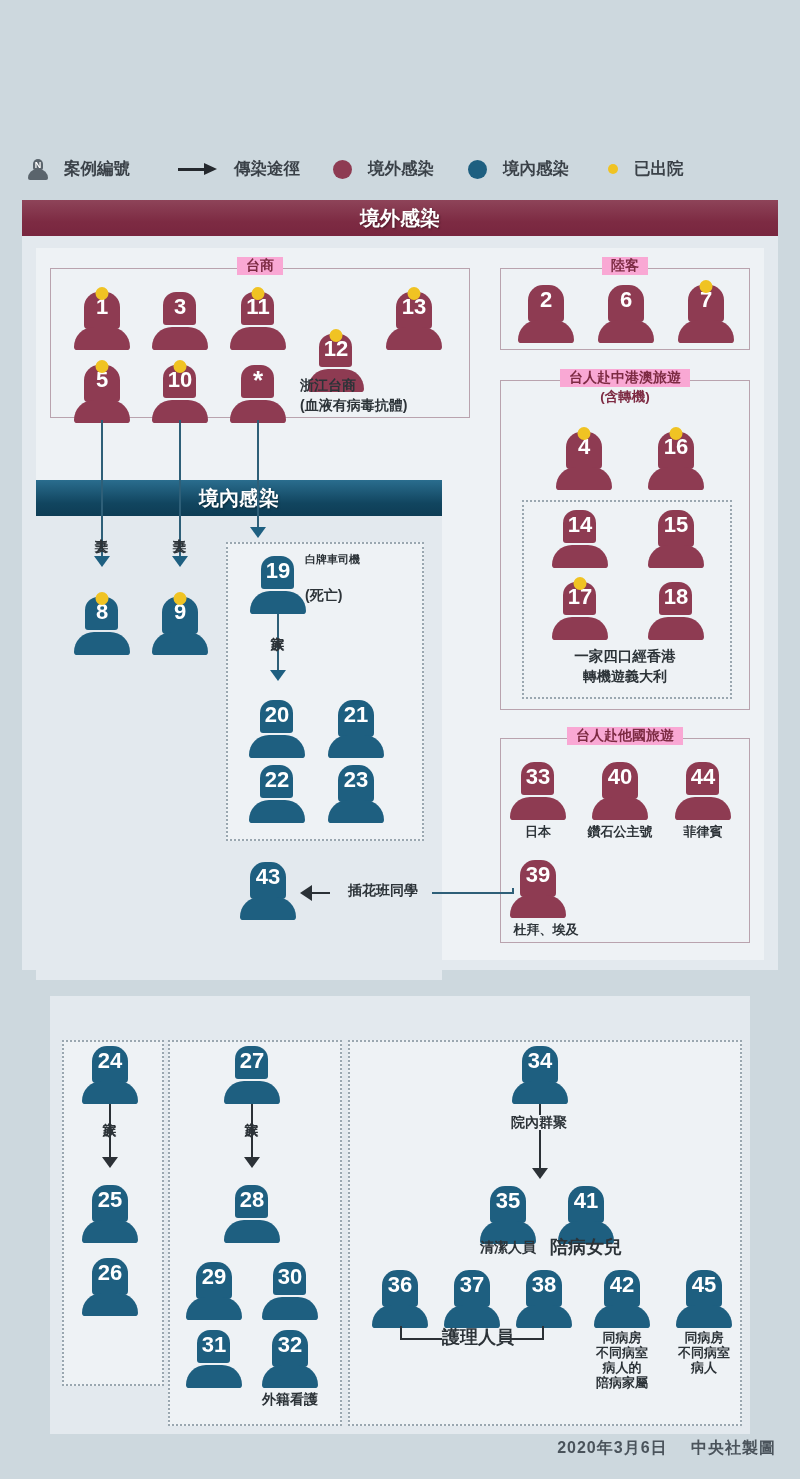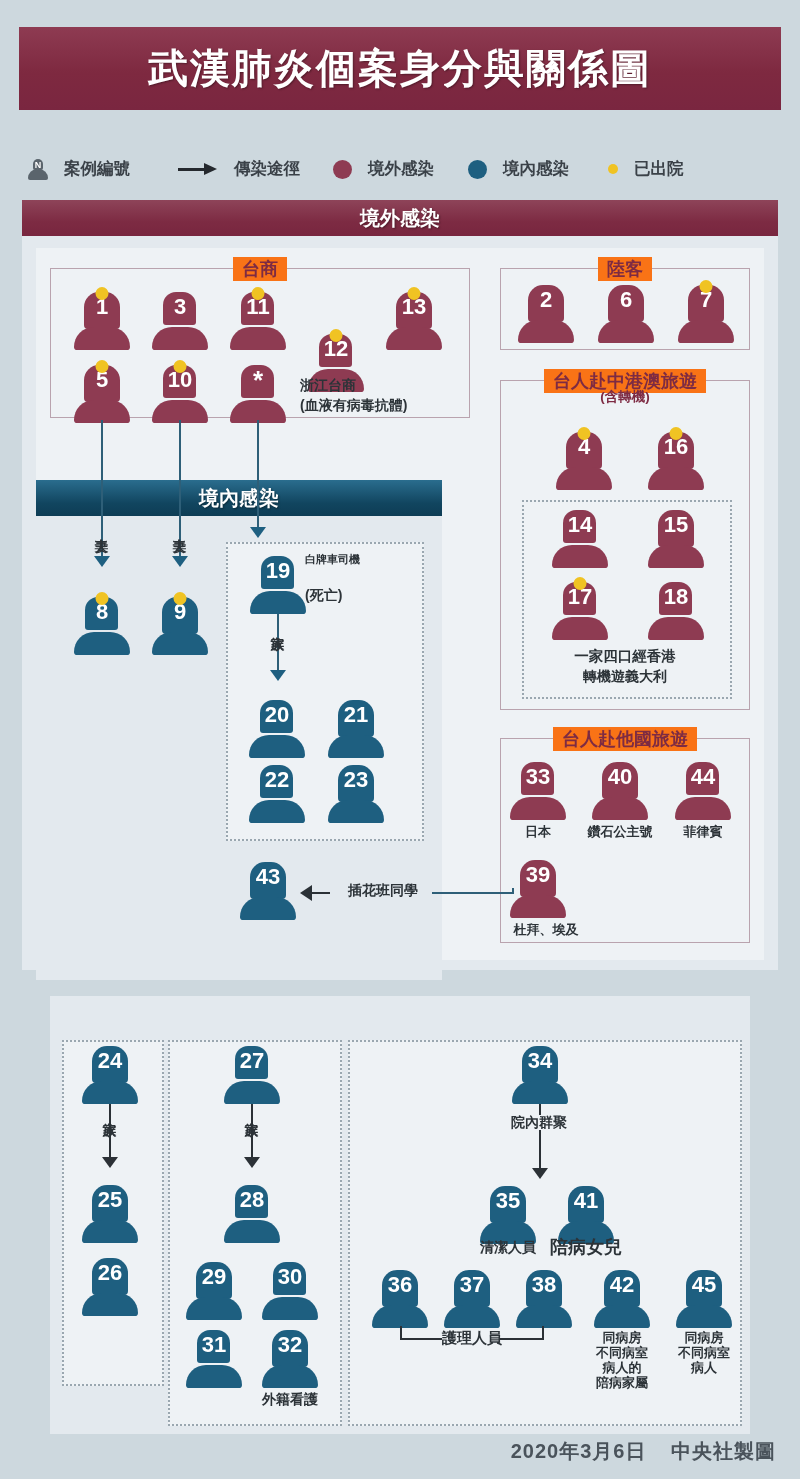--- a/index.html
+++ b/index.html
@@ -57,21 +57,21 @@
   
   .panel{position:absolute;background:#e3e9ee;}
   .panel-light{position:absolute;background:#eef2f5;}
   .dashed{position:absolute;border:2px dotted #9aa7b0;}
 
   
   .gbox{position:absolute;}
   .gbox > .bd{position:absolute;inset:0;border:1px solid #b9a3ae;}
   .gbox > .gt{
     position:absolute;top:-11px;left:50%;transform:translateX(-50%);
-    background:#f97316;padding:0 9px;font-size:18px;font-weight:bold;color:#7d2b43;white-space:nowrap;
+    background:#f9a8d4;padding:0 9px;font-size:14px;font-weight:bold;color:#7d2b43;white-space:nowrap;
   }
   .gt2{position:absolute;top:8px;left:50%;transform:translateX(-50%);
     font-size:13.5px;font-weight:bold;color:#7d2b43;white-space:nowrap;}
 
   
   .person{position:absolute;width:56px;height:58px;}
   .person .head{position:absolute;left:12px;top:0;width:32px;height:33px;background:var(--c);}
   .person .body{position:absolute;left:0;bottom:0;width:56px;height:23px;background:var(--c);
     border-radius:26px 26px 4px 4px;}
   .person .num{position:absolute;left:0;top:3px;width:56px;text-align:center;
@@ -101,32 +101,29 @@
   .aleft{position:absolute;width:0;height:0;
     border-top:8px solid transparent;border-bottom:8px solid transparent;border-right:12px solid #2b3136;}
   .rel-lbl{position:absolute;font-size:13.5px;font-weight:bold;color:#2c3338;
     line-height:15px;text-align:center;}
   .rel-vert{position:absolute;font-size:13.5px;font-weight:bold;color:#2c3338;
     width:16px;line-height:16px;text-align:center;}
 
   .star{position:absolute;color:#fff;font-size:26px;font-weight:bold;z-index:5;
     left:0;width:56px;text-align:center;top:0;line-height:30px;}
 
-  .footer{position:absolute;right:24px;top:1438px;font-size:20px;color:#4a535b;
+  .footer{position:absolute;right:24px;top:1438px;font-size:16px;color:#4a535b;
     font-weight:bold;letter-spacing:1px;}
   .foot-l{margin-right:18px;}
 </style>
 </head>
 <body>
 
 <div class="page">
 
-  <div class="title-bar">
-    <span class="t">武漢肺炎個案身分與關係圖</span>
-  </div>
 
   <div class="legend">
     <div class="lg" style="width:150px;">
       <span class="mini-person">
         <span class="h"></span>
           <span class="b"></span>
           <span class="n">N</span>
       </span>
       <span class="lbl">案例編號</span>
     </div>
@@ -477,21 +474,21 @@
   <div class="person f c-teal" style="left:516px;top:1270px;">
     <span class="head"></span>
       <span class="body"></span>
     <span class="num">38</span>
   </div>
 
   <div class="vline dk" style="left:400px;top:1326px;height:14px;"></div>
   <div class="hline dk" style="left:400px;top:1338px;width:42px;"></div>
   <div class="hline dk" style="left:500px;top:1338px;width:44px;"></div>
   <div class="vline dk" style="left:542px;top:1326px;height:14px;"></div>
-  <div class="plabel" style="left:442px;top:1330px;width:60px;font-size:15px;">護理人員</div>
+  <div class="plabel" style="left:442px;top:1330px;width:60px;font-size:18px;">護理人員</div>
 
   <div class="person f c-teal" style="left:594px;top:1270px;">
     <span class="head"></span>
       <span class="body"></span>
     <span class="num">42</span>
   </div>
   <div class="plabel wrap" style="left:580px;top:1330px;width:84px;font-size:13px;white-space:pre-line;">同病房
 不同病室
 病人的
 陪病家屬</div>

